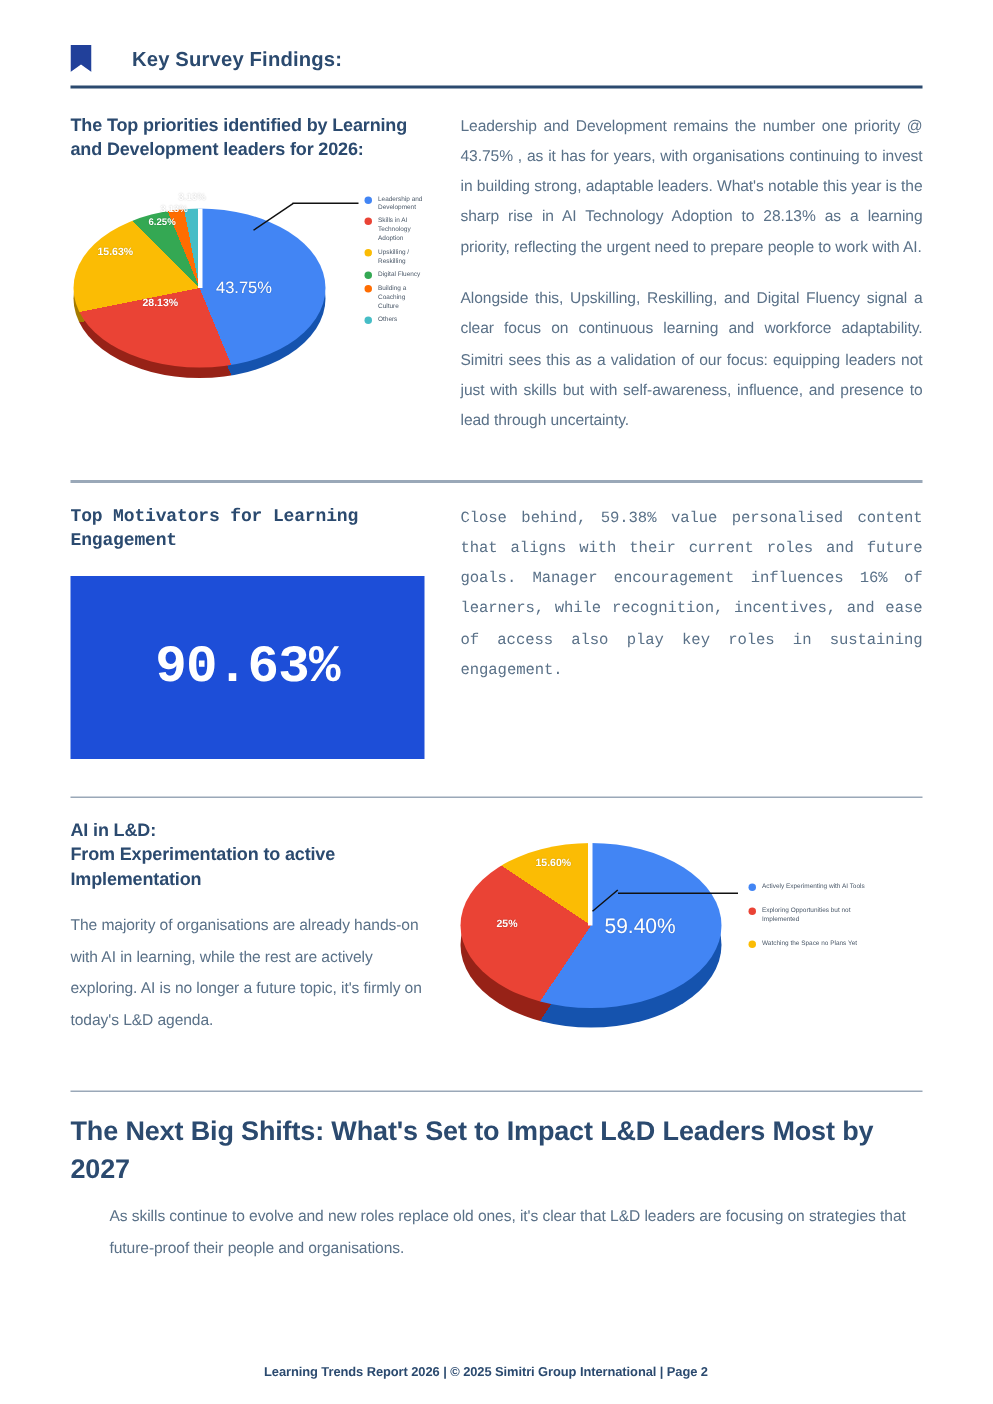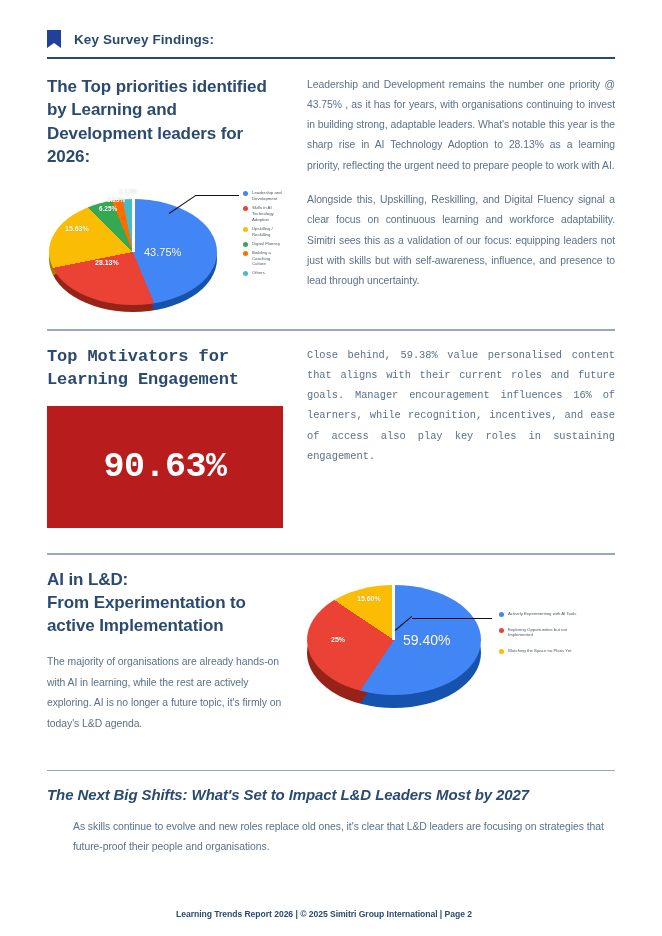--- a/index.html
+++ b/index.html
@@ -14,21 +14,21 @@
     width: 662px;
     height: 936px;
     background: #ffffff;
     padding: 0 47px;
   }
 
   
   .masthead {
     display: flex;
     align-items: center;
-    gap: 13px;
+    gap: 27px;
     padding-top: 30px;
   }
   .bookmark-icon {
     width: 14px; height: 18px;
     position: relative;
     flex: 0 0 auto;
   }
   .bookmark-icon svg { display: block; }
   .masthead-title {
     font-size: 13.5px;
@@ -46,21 +46,21 @@
   
   .section {
     display: flex;
     gap: 22px;
     padding-top: 16px;
   }
   .col-left  { width: 238px; flex: 0 0 238px; }
   .col-right { flex: 1 1 auto; }
 
   h2.sec-title {
-    font-size: 17px;
+    font-size: 12px;
     font-weight: bold;
     color: #2b4a6f;
     line-height: 1.38;
     letter-spacing: -0.1px;
   }
   p.body {
     font-size: 10.4px;
     line-height: 1.95;
     color: #5a7188;
     text-align: justify;
@@ -115,21 +115,21 @@
   .leader-line {
     position: absolute;
     background: #111111;
     height: 1px;
   }
 
   
   .stat-box {
     width: 236px;
     height: 122px;
-    background: #b91c1c;
+    background: #1d4ed8;
     display: flex;
     align-items: center;
     justify-content: center;
     margin-top: 15px;
   }
   .stat-value {
     color: #ffffff;
     font-size: 35px;
     font-weight: bold;
     letter-spacing: -0.5px;
@@ -302,19 +302,19 @@
         </div>
       </div>
     </div>
   </div>
 
   <div class="divider-wrap" style="padding-top:26px;">
     <div class="rule thin"></div>
   </div>
 
   <div style="padding-top:14px;">
-    <h2 class="sec-title" style="font-size:15px;font-style:italic;">The Next Big Shifts: What's Set to Impact L&amp;D Leaders Most by 2027</h2>
+    <h2 class="sec-title" style="font-size:18px;">The Next Big Shifts: What's Set to Impact L&amp;D Leaders Most by 2027</h2>
     <p class="body" style="margin-top:11px;text-align:left;margin-left:26px;">As skills continue to evolve and new roles replace old ones, it's clear that L&amp;D leaders are focusing on strategies that future-proof their people and organisations.</p>
   </div>
 
   <div class="footer">Learning Trends Report 2026 | © 2025 Simitri Group International | Page 2</div>
 
 </div>
 
 </body></html>

